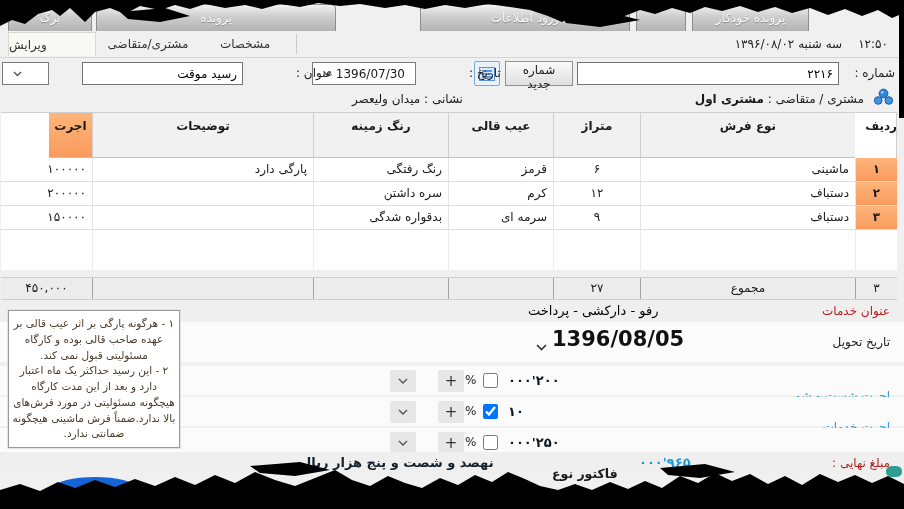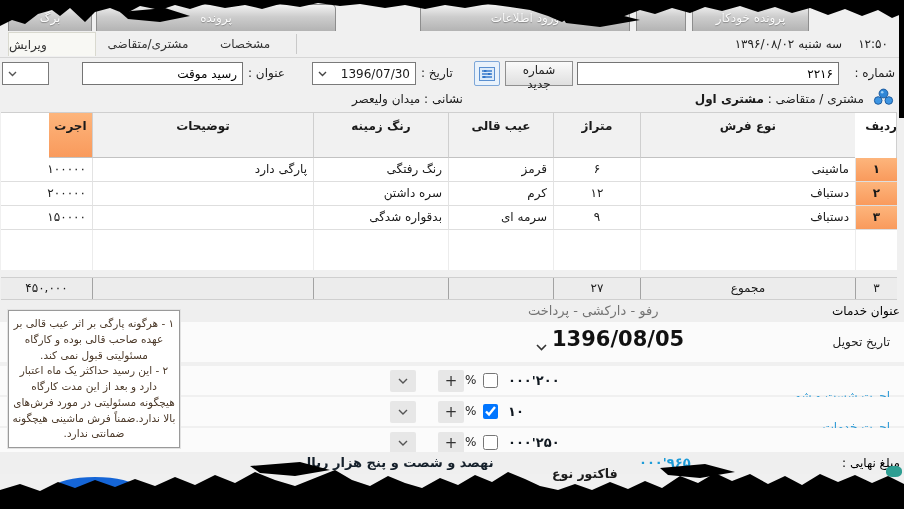--- a/index.html
+++ b/index.html
@@ -13,30 +13,30 @@
          text-shadow:0 1px 1px #888;box-sizing:border-box;}
   .navrow{position:absolute;top:31px;left:0;width:904px;height:26px;background:#f0f0f0;
           border-bottom:1px solid #d6d6d6;}
   .navtab{position:absolute;top:1px;height:24px;display:flex;align-items:center;justify-content:center;
           color:#333;box-sizing:border-box;}
   .navtab.active{background:#f8f8f4;border:1px solid #d9d9cf;border-bottom:none;}
   .navsep{position:absolute;top:3px;left:296px;width:1px;height:20px;background:#c9c9c9;}
   .statusdt{position:absolute;top:31px;right:16px;height:26px;display:flex;align-items:center;gap:16px;color:#222;}
 
   
-  .flabel{position:absolute;top:62px;line-height:23px;white-space:nowrap;color:#222;}
+  .flabel{position:absolute;top:62px;line-height:23px;white-space:nowrap;color:#222;margin-left:48px;}
   .tinput{position:absolute;top:62px;height:23px;border:1px solid #747474;background:#fff;
           font-family:"DejaVu Sans",sans-serif;font-size:12px;padding:0 5px;box-sizing:border-box;direction:rtl;}
   .btn{position:absolute;top:61px;height:25px;border:1px solid #8f8f8f;border-radius:0;
        background:linear-gradient(180deg,#fafafa,#dfdfdf);font-family:"DejaVu Sans",sans-serif;
        font-size:12px;color:#222;box-sizing:border-box;}
   .iconbtn{position:absolute;top:61px;left:474px;width:26px;height:25px;border:1px solid #7ea7d8;
            background:#e9f2fb;border-radius:2px;display:flex;align-items:center;justify-content:center;box-sizing:border-box;}
   .combo{position:absolute;top:62px;height:23px;border:1px solid #7a7a7a;background:#fff;
-         display:flex;align-items:center;box-sizing:border-box;direction:ltr;padding:0 5px;gap:4px;}
+         display:flex;align-items:center;box-sizing:border-box;direction:ltr;padding:0 10px;gap:4px;}
   .combo .val{flex:1;text-align:right;white-space:nowrap;}
   .row2label{position:absolute;top:88px;line-height:22px;white-space:nowrap;}
 
   
   .tbl{position:absolute;top:112px;left:1px;width:896px;display:grid;direction:rtl;background:#fff;
        grid-template-columns:42px 215px 87px 105px 135px 221px 91px;
        grid-template-rows:45px 24px 24px 24px 40px;border-top:1px solid #cfcfcf;}
   .th{background:#f1f1f1;border-bottom:1px solid #c2c2c2;border-left:1px solid #cfcfcf;
       font-weight:bold;text-align:center;padding-top:6px;box-sizing:border-box;}
   .th.orange{background:linear-gradient(180deg,#fdb57c 0%,#f99a5c 100%);margin-left:48px;}
@@ -49,22 +49,22 @@
   .num{letter-spacing:2px;}
 
   .sum{position:absolute;top:277px;left:1px;width:896px;height:21px;display:grid;direction:rtl;
        grid-template-columns:42px 215px 87px 105px 135px 221px 91px;background:#ececec;
        border-top:1px solid #cfcfcf;border-bottom:1px solid #cfcfcf;}
   .sc{border-left:1px solid #a3a3a3;line-height:20px;text-align:center;white-space:nowrap;}
   .sum > :nth-child(7n){border-left:none;}
 
   
   .svc-title-row{position:absolute;top:300px;left:0;width:904px;height:22px;background:#efefef;}
-  .svc-label{position:absolute;right:4px;line-height:22px;color:#000000;white-space:nowrap;}
-  .svc-value{position:absolute;left:528px;line-height:22px;font-size:13px;color:#737373;white-space:nowrap;}
+  .svc-label{position:absolute;right:14px;line-height:22px;color:#b91c1c;white-space:nowrap;}
+  .svc-value{position:absolute;left:528px;line-height:22px;font-size:13px;color:#000000;white-space:nowrap;}
   .deliv-row{position:absolute;top:322px;left:0;width:904px;height:40px;background:#fbfbfb;}
   .deliv-label{position:absolute;right:14px;line-height:40px;color:#222;}
   .deliv-value{position:absolute;left:552px;top:5px;font-size:21px;font-weight:bold;color:#111;direction:ltr;}
   .deliv-chev{position:absolute;left:536px;top:18px;}
   .feerow{position:absolute;left:0;width:904px;height:29px;background:#fbfbfb;}
   .feelabel{position:absolute;right:14px;line-height:29px;color:#2e9bd6;white-space:nowrap;margin-top:16px;}
   .feeval{position:absolute;left:508px;line-height:29px;font-weight:bold;font-size:13px;letter-spacing:2px;color:#101820;white-space:nowrap;direction:rtl;}
   .feechk{position:absolute;left:483px;top:7px;width:15px;height:15px;margin:0;}
   .feepct{position:absolute;left:465px;line-height:29px;color:#222;}
   .sqbtn{position:absolute;top:4px;width:26px;height:22px;background:#e7e7e7;border:none;border-radius:2px;

